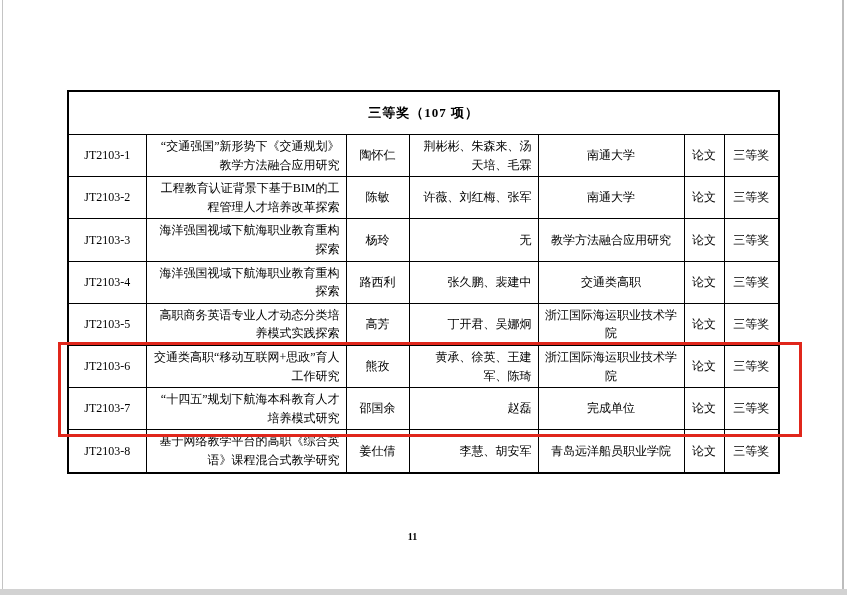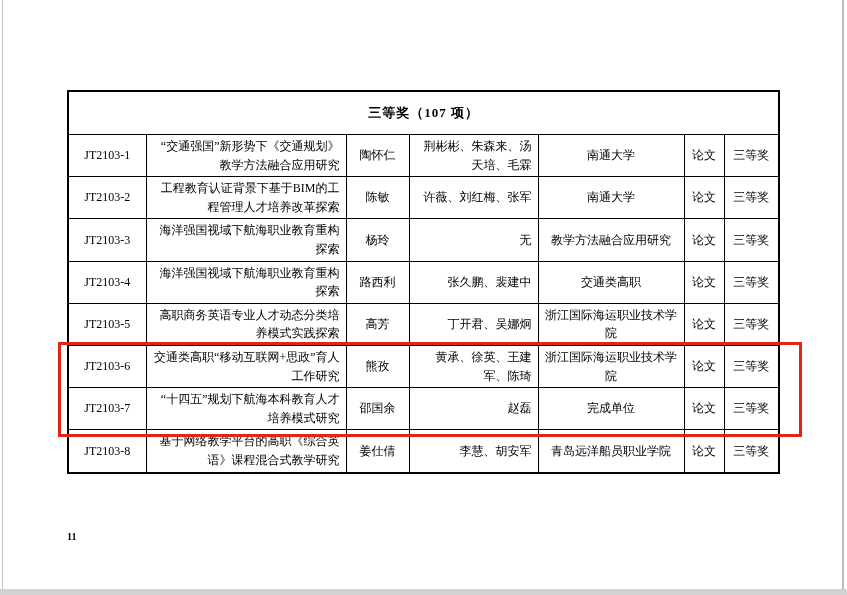--- a/index.html
+++ b/index.html
@@ -60,20 +60,21 @@
     height: 95px;
     border: 3px solid #e0261b;
     box-sizing: border-box;
     pointer-events: none;
   }
   .page-number {
     position: absolute;
     left: 67px;
     top: 531px;
     width: 691px;
+    text-align: center;
     font-size: 10px;
     font-weight: 700;
     font-family: "Liberation Serif", "DejaVu Serif", serif;
   }
 </style>
 </head>
 <body>
 
 <div class="canvas">
 

